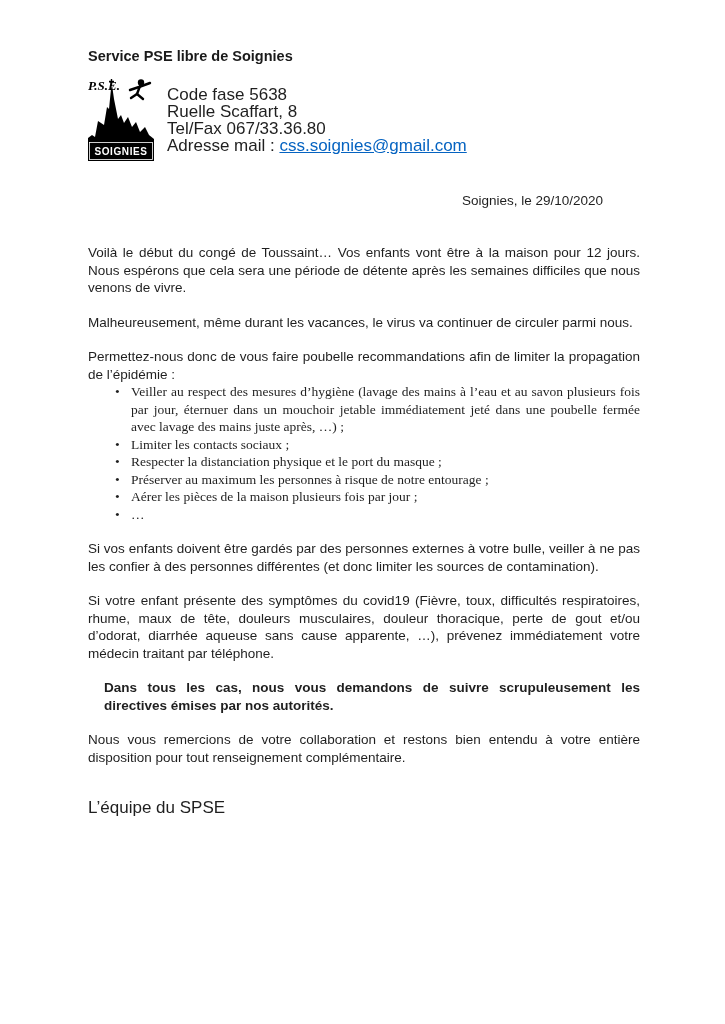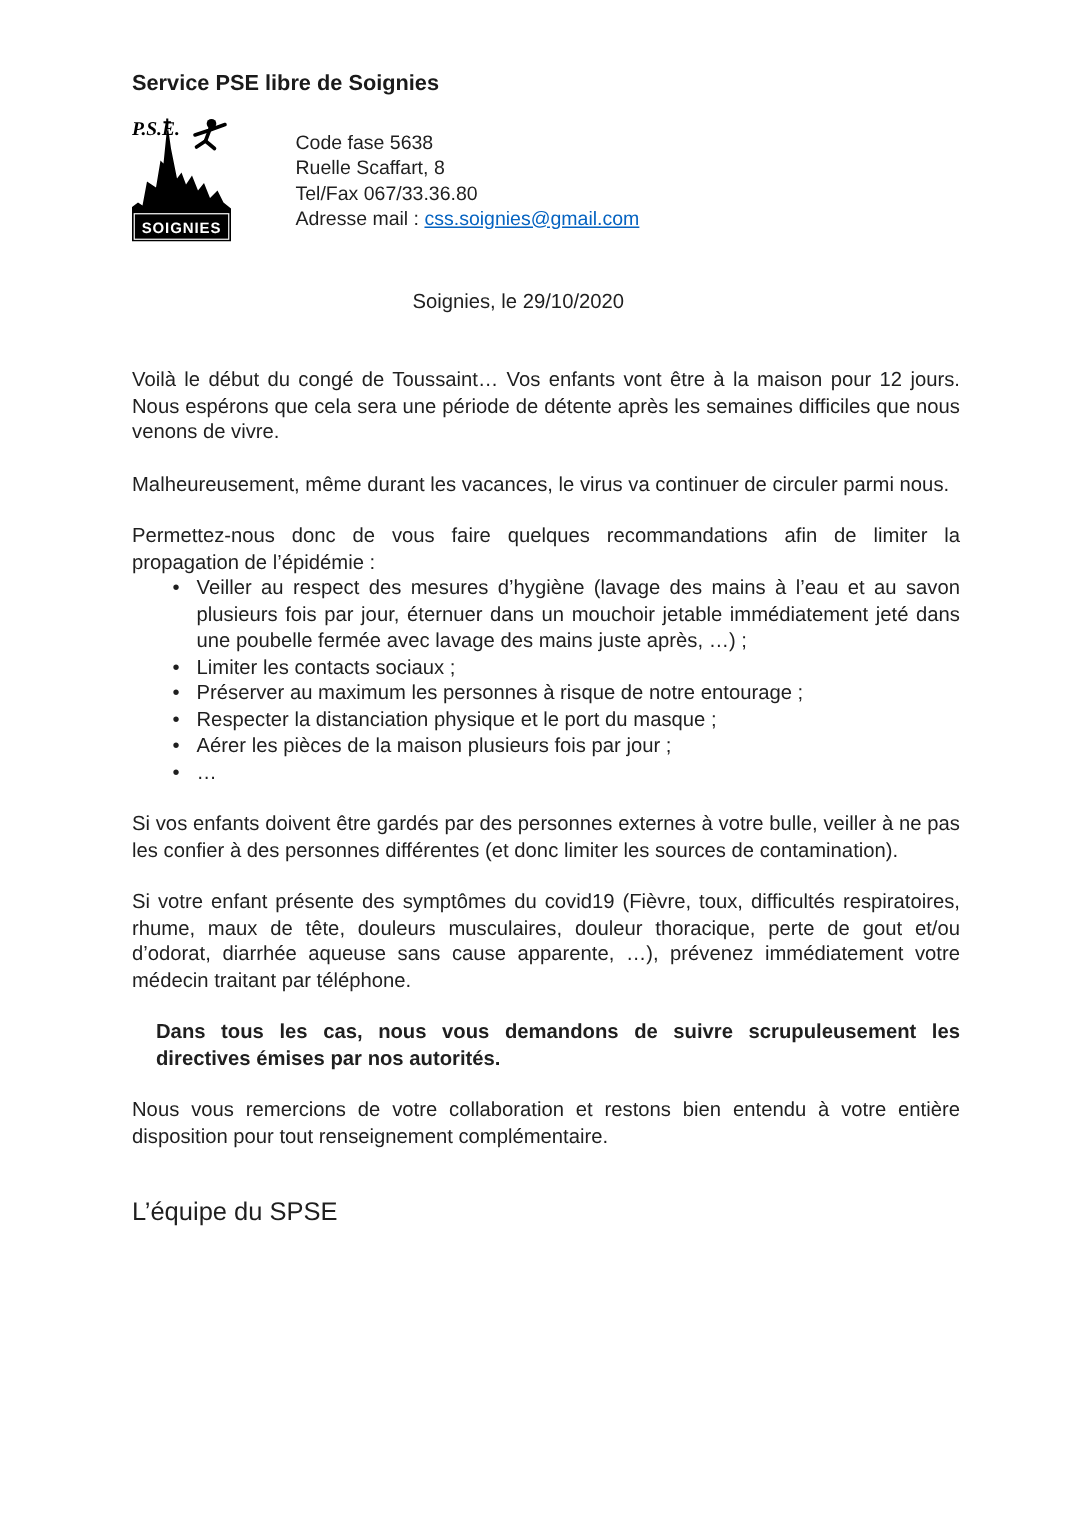--- a/index.html
+++ b/index.html
@@ -22,53 +22,53 @@
   }
   .letterhead {
     display: flex;
     align-items: center;
     gap: 13px;
     margin-top: 13px;
   }
   .logo-box { width: 66px; height: 84px; flex: 0 0 auto; }
   .logo-box svg { display: block; }
   .contact {
-    font-size: 13px;
+    font-size: 17px;
     line-height: 17px;
     padding-top: 1px;
-    margin-left: 30px;
   }
   .email-link {
     color: #0563c1;
     text-decoration: underline;
     cursor: pointer;
   }
   .date-line {
     margin-top: 32px;
-    text-align: center;
+    text-align: right;
     padding-right: 37px;
     font-size: 13.5px;
   }
   .salutation {
     margin-top: 46px;
     font-size: 13.5px;
     line-height: 17.5px;
   }
   .body-text { margin-top: 36px; }
   .body-text p {
     font-size: 13.5px;
     line-height: 17.5px;
     text-align: justify;
     margin-bottom: 17px;
   }
   .body-text p.no-gap { margin-bottom: 0; }
   .body-text p.bold-para { font-weight: bold; margin-left: 16px; }
   ul.reco-list {
     list-style: none;
     margin-bottom: 17px;
+    font-family: Liberation Serif, serif;
   }
   ul.reco-list li {
     font-size: 13.5px;
     line-height: 17.5px;
     text-align: justify;
     padding-left: 43px;
     position: relative;
   }
   ul.reco-list li::before {
     content: "•";
@@ -118,26 +118,26 @@
       <div><span>Adresse mail : </span><a class="email-link">css.soignies@gmail.com</a></div>
     </div>
   </div>
 
   <div class="date-line">Soignies, le 29/10/2020</div>
 
 
   <div class="body-text">
     <p>Voilà le début du congé de Toussaint… Vos enfants vont être à la maison pour 12 jours.  Nous espérons que cela sera une période de détente après les semaines difficiles que nous venons de vivre.</p>
     <p>Malheureusement, même durant les vacances, le virus va continuer de circuler parmi nous.</p>
-    <p class="no-gap">Permettez-nous donc de vous faire quelques recommandations afin de limiter la propagation de l’épidémie :</p>
+    <p class="no-gap">Permettez-nous donc de vous faire poubelle recommandations afin de limiter la propagation de l’épidémie :</p>
     <ul class="reco-list">
       <li>Veiller au respect des mesures d’hygiène (lavage des mains à l’eau et au savon plusieurs fois par jour, éternuer dans un mouchoir jetable immédiatement jeté dans une poubelle fermée avec lavage des mains juste après, …) ;</li>
       <li>Limiter les contacts sociaux ;</li>
+      <li>Respecter la distanciation physique et le port du masque ;</li>
       <li>Préserver au maximum les personnes à risque de notre entourage ;</li>
-      <li>Respecter la distanciation physique et le port du masque ;</li>
       <li>Aérer les pièces de la maison plusieurs fois par jour ;</li>
       <li>…</li>
     </ul>
     <p>Si vos enfants doivent être gardés par des personnes externes à votre bulle, veiller à ne pas les confier à des personnes différentes (et donc limiter les sources de contamination).</p>
     <p>Si votre enfant présente des symptômes du covid19 (Fièvre, toux, difficultés respiratoires, rhume, maux de tête, douleurs musculaires, douleur thoracique, perte de gout et/ou d’odorat, diarrhée aqueuse sans cause apparente, …), prévenez immédiatement votre médecin traitant par téléphone.</p>
     <p class="bold-para">Dans tous les cas, nous vous demandons de suivre scrupuleusement les directives émises par nos autorités.</p>
     <p>Nous vous remercions de votre collaboration et restons bien entendu à votre entière disposition pour tout renseignement complémentaire.</p>
   </div>
 
   <div class="closing">L’équipe du SPSE</div>

